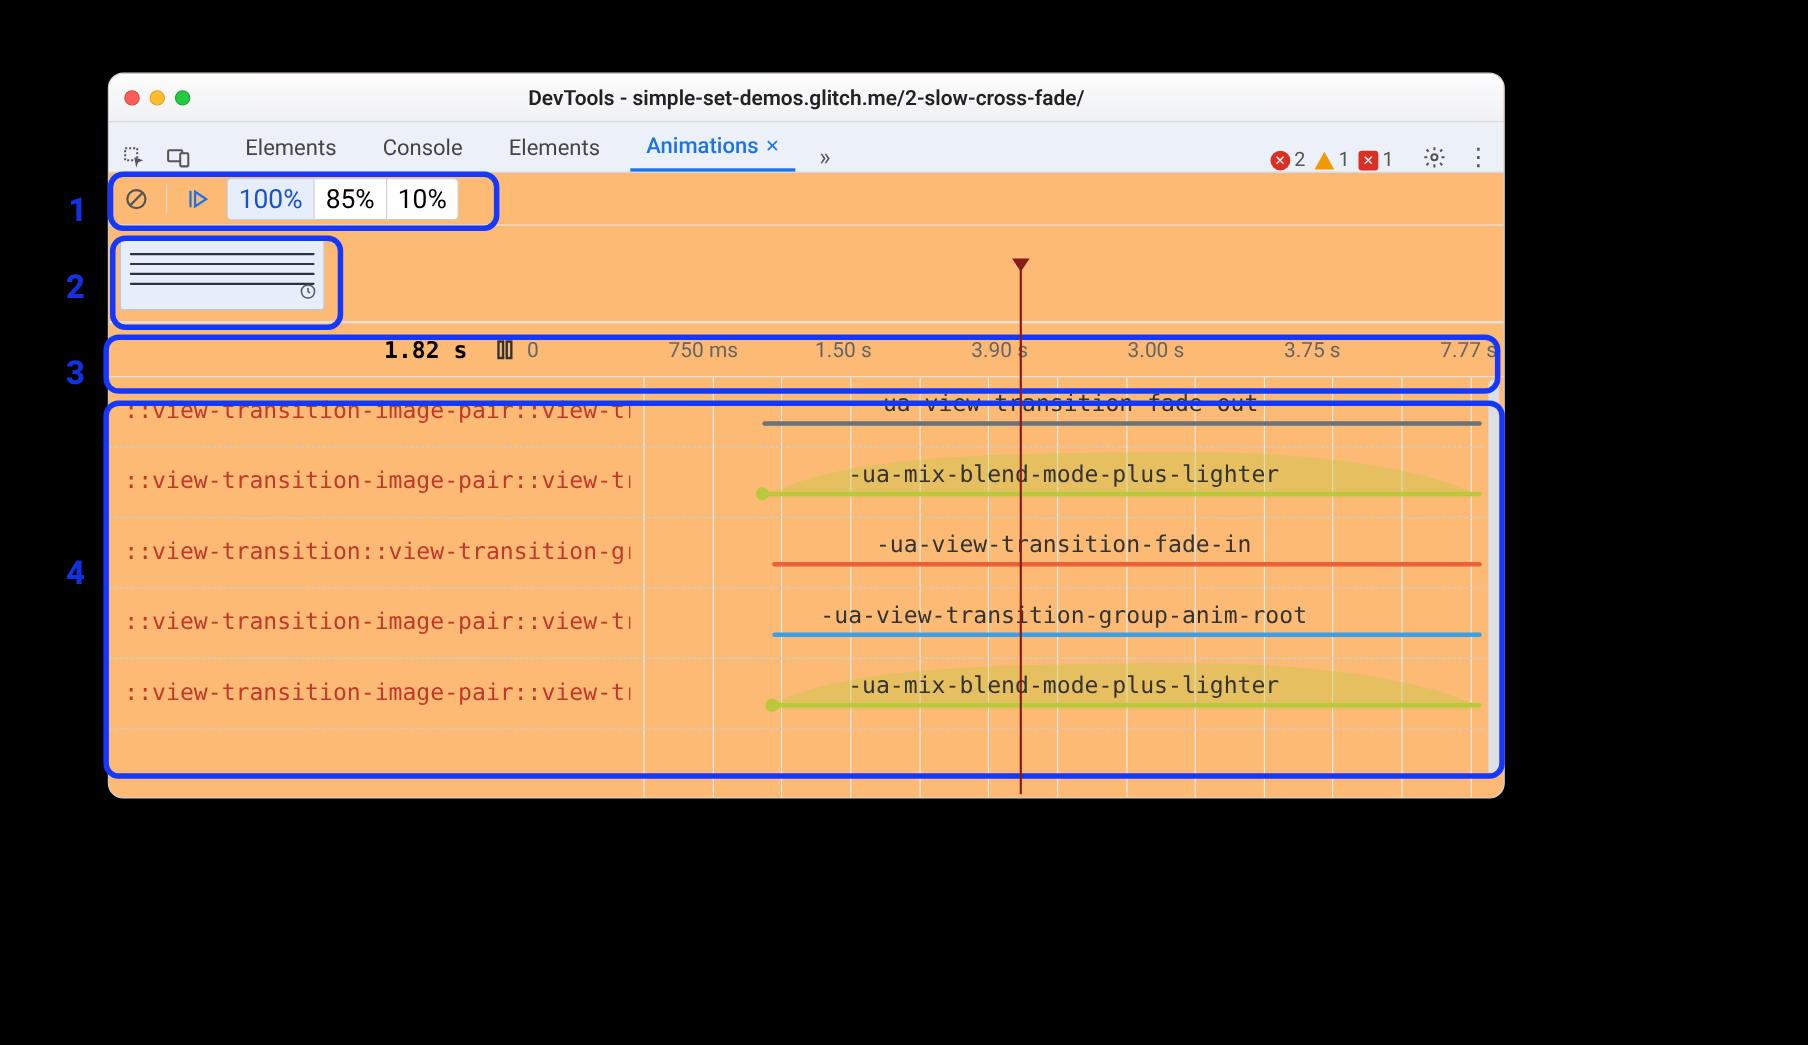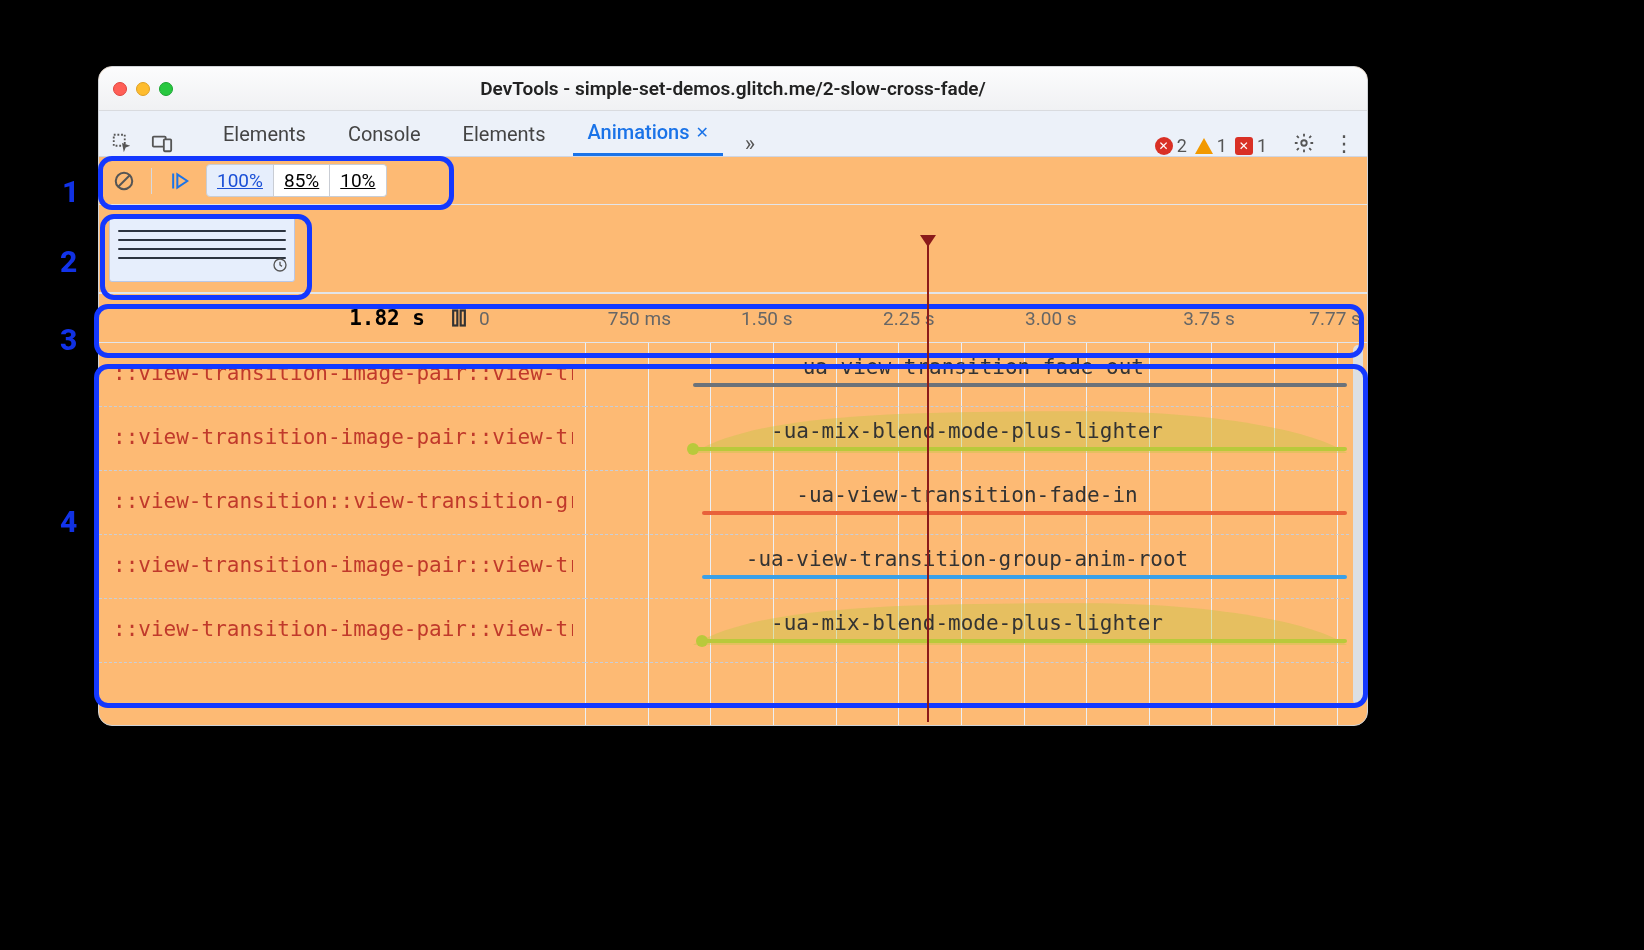--- a/index.html
+++ b/index.html
@@ -62,21 +62,21 @@
   .callout { position:absolute; border:5px solid #1438ff; border-radius:14px; pointer-events:none; }
   .callabel { position:absolute; color:#1438ff; font-weight:800; font-size:30px; }
 
   
   .anitoolbar {
     position:absolute; left:0; top:90px; height:48px; width:100%;
     border-bottom:1px solid #e2e5ea;
     display:flex; align-items:center; padding:0 12px; gap:8px;
   }
   .speedgroup { display:flex; margin-left:6px;}
-  .speedbtn { padding:4px 10px; border:1px solid #c9cdd4; font-size:19px; background:#fff; cursor:pointer;text-decoration:underline;}
+  .speedbtn { padding:4px 10px; border:1px solid #c9cdd4; font-size:24px; background:#fff; cursor:pointer;}
   .speedbtn:first-child{ border-radius:4px 0 0 4px;}
   .speedbtn:last-child{ border-radius:0 4px 4px 0;}
   .speedbtn + .speedbtn { border-left:none;}
   .speedbtn.active { background:#e6eefc; color:#1a4fd6; }
 
   .clearbtn svg, .tabstrip svg { display:block; }
 
   
   .capturebar {
     position:absolute; left:0; top:138px; height:88px; width:100%;
@@ -244,23 +244,23 @@
         <svg width="20" height="20" viewBox="0 0 24 24" fill="none" stroke="#333" stroke-width="2.6">
             <rect x="5" y="3" width="5" height="18"></rect>
             <rect x="14" y="3" width="5" height="18"></rect>
           </svg>
       </div>
       <div class="ticks" id="ruler-ticks">
         <div class="playhead" id="playhead-marker" style="left: 50.4%;"></div>
       <div class="tick" style="left: 0%;">0</div>
           <div class="tick" style="left: 14.5%;">750 ms</div>
           <div class="tick" style="left: 29.5%;">1.50 s</div>
-          <div class="tick" style="left: 45.5%;">2.25 s</div>
+          <div class="tick" style="left: 45.5%;">3.90 s</div>
           <div class="tick" style="left: 61.5%;">3.00 s</div>
-          <div class="tick" style="left: 77.5%; margin-left: 16px;">3.75 s</div>
+          <div class="tick" style="left: 77.5%;">3.75 s</div>
           <div class="tick" style="left: 93.5%;">7.77 s</div>
         </div>
     </div>
 
     <div class="tracks">
       <div class="leftcol" id="leftcol">
           <div class="row">
             <div class="selname">::view-transition-image-pair::view-tr</div>
           </div>
           <div class="row">

